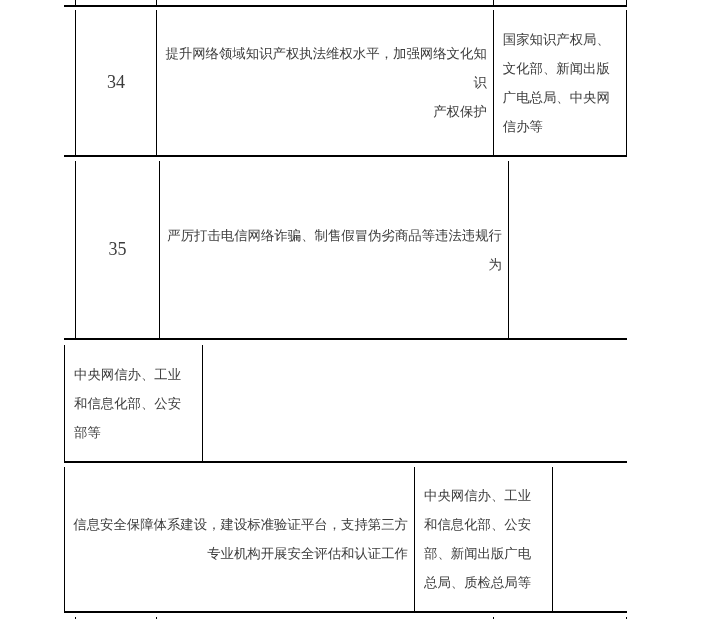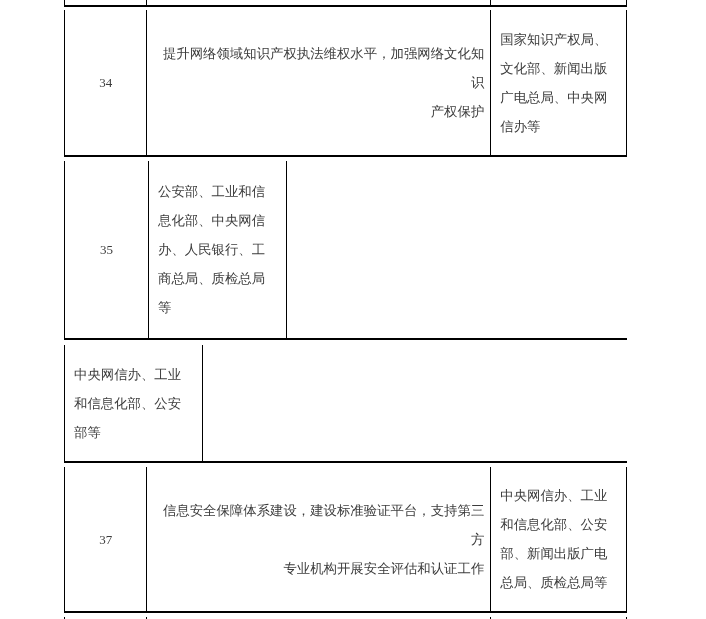--- a/index.html
+++ b/index.html
@@ -38,21 +38,21 @@
     display: flex;
     flex-direction: column;
     justify-content: center;
     color: #3c3c3c;
     font-size: 13.4px;
     line-height: 29px;
     white-space: pre-line;
     overflow: hidden;
   }
   .c:last-child { border-right: 1px solid #000000; }
-  .c-num  { width: 84px;  align-items: center; text-align: left; font-size: 13px; }
+  .c-num  { width: 84px;  align-items: center; text-align: left; font-size: 18px; margin-left: 11px; }
   .c-task { width: 350px; padding: 0 6px 0 7px; text-align: right; }
   .c-dept { width: 139px; padding: 0 5px 0 9px; text-align: left; }
 </style>
 </head>
 <body>
 
 <div class="page">
   <div class="doc-table">
 
     <div class="seg partial-top">
@@ -66,35 +66,31 @@
       <div class="c c-task">提升网络领域知识产权执法维权水平，加强网络文化知识
 产权保护</div>
       <div class="c c-dept">国家知识产权局、
 文化部、新闻出版
 广电总局、中央网
 信办等</div>
     </div>
 
     <div class="seg row-35">
       <div class="c c-num">35</div>
-      <div class="c c-dept">公安部、工业和信
-息化部、中央网信
-办、人民银行、工
-商总局、质检总局
-等</div>
+      <div class="c c-task">严厉打击电信网络诈骗、制售假冒伪劣商品等违法违规行
+为</div>
     </div>
 
     <div class="seg row-36">
       <div class="c c-dept">中央网信办、工业
 和信息化部、公安
 部等</div>
     </div>
 
     <div class="seg row-37">
-      <div class="c c-num">37</div>
       <div class="c c-task">信息安全保障体系建设，建设标准验证平台，支持第三方
 专业机构开展安全评估和认证工作</div>
       <div class="c c-dept">中央网信办、工业
 和信息化部、公安
 部、新闻出版广电
 总局、质检总局等</div>
     </div>
 
     <div class="seg partial-bottom">
       <div class="c c-num"></div>

